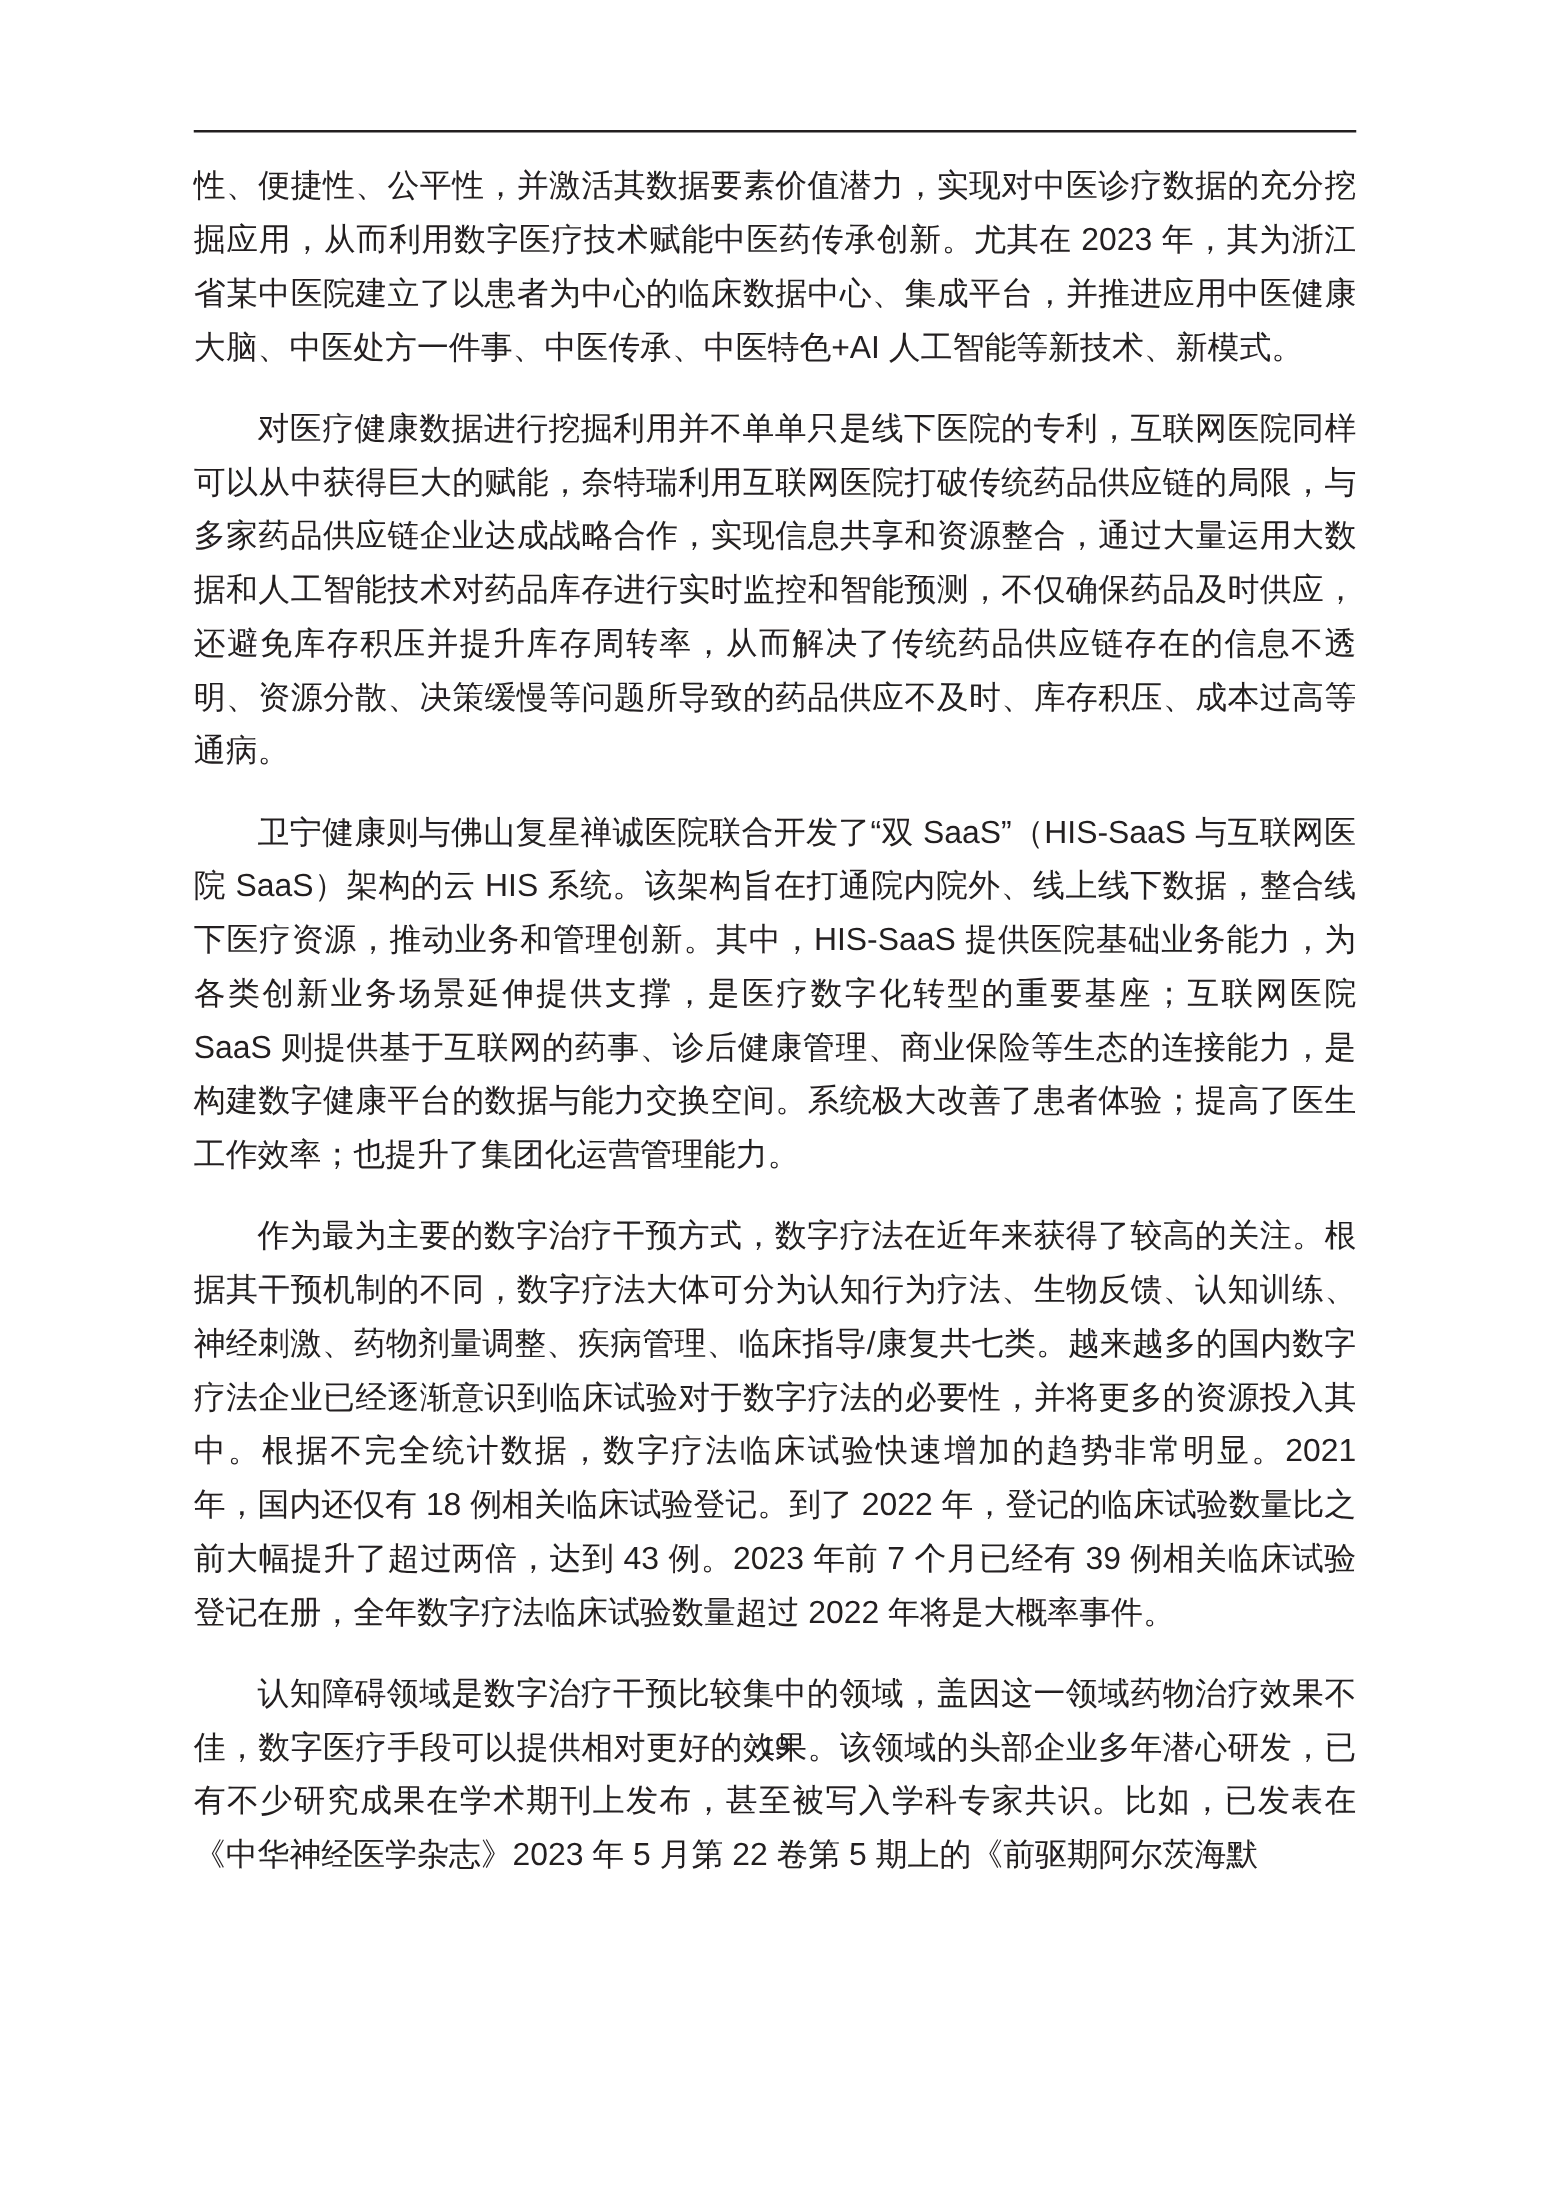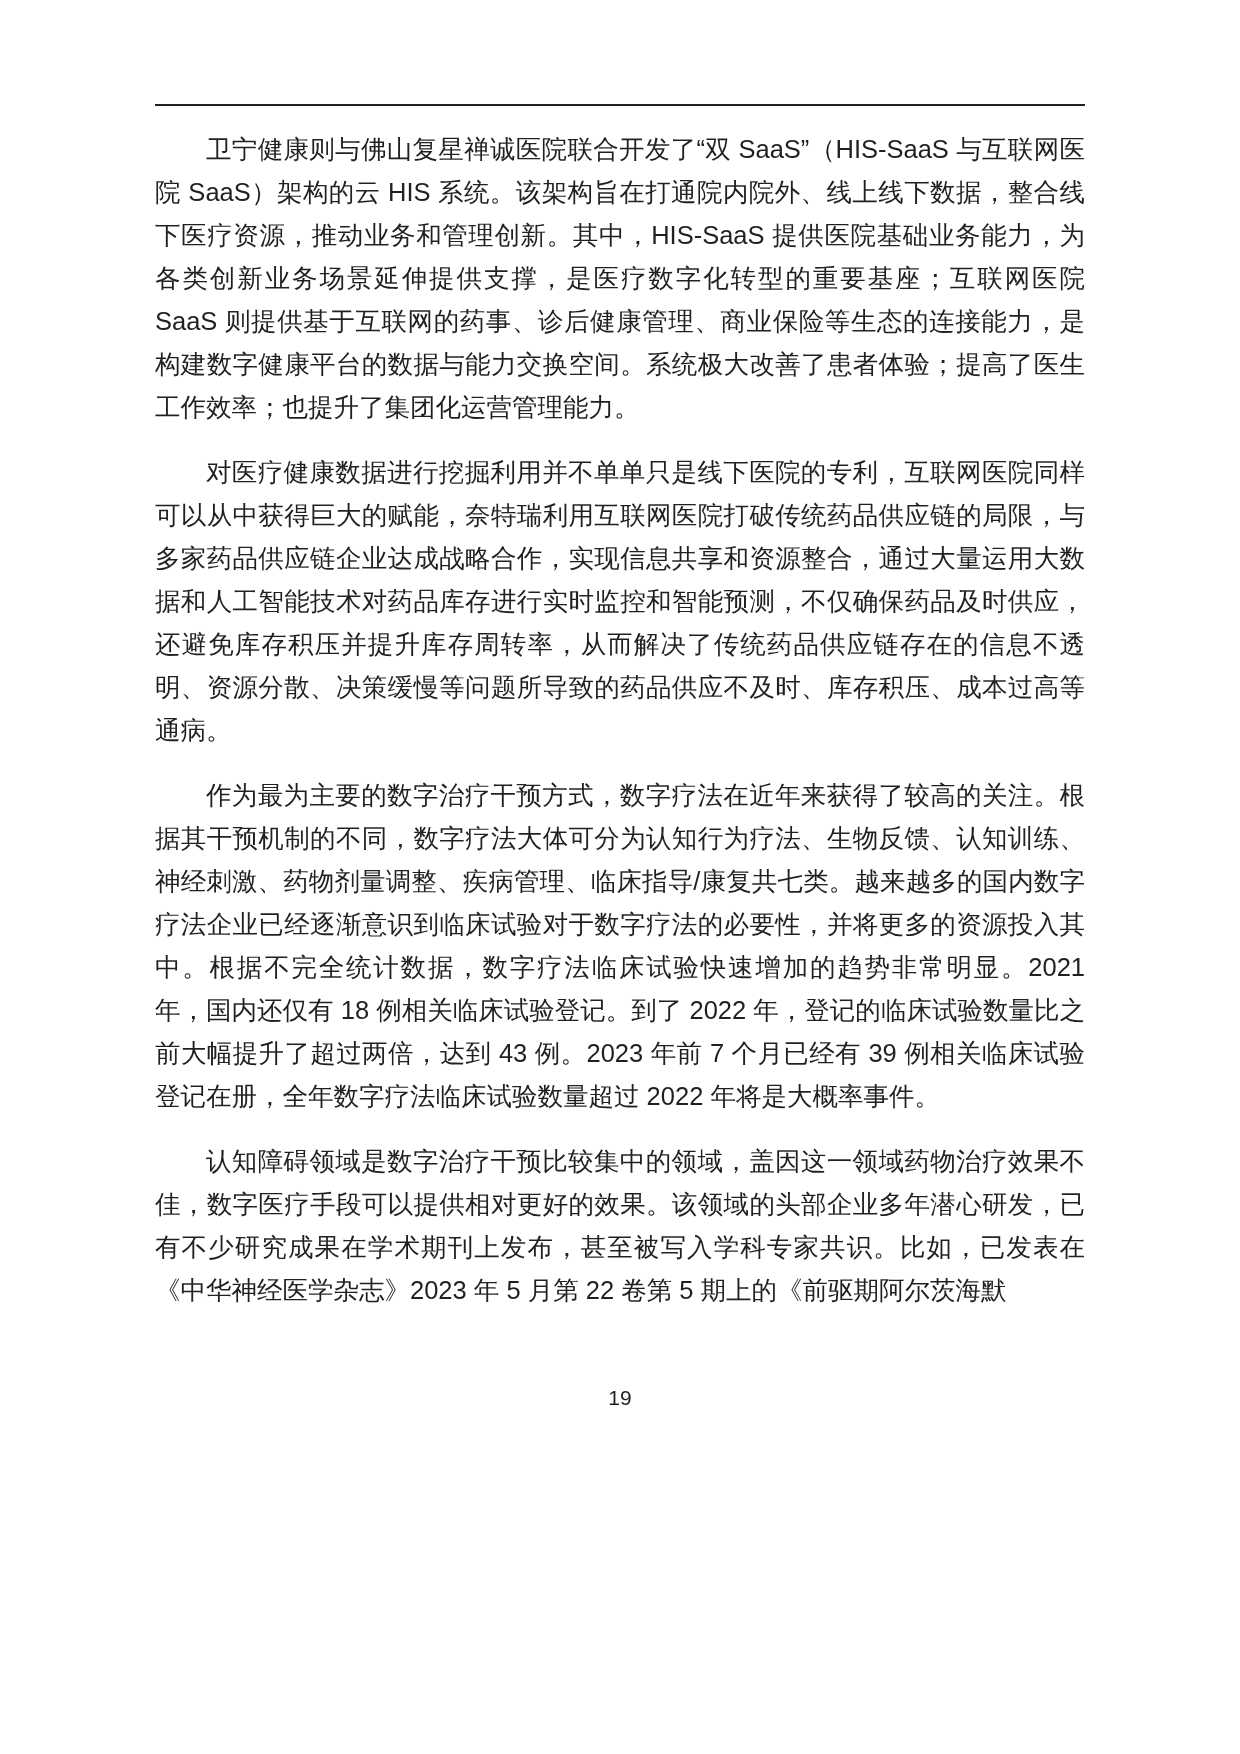--- a/index.html
+++ b/index.html
@@ -70,24 +70,25 @@
 </style>
 </head>
 <body>
 
 <div class="page">
 
   <div class="header-rule"></div>
 
   <div class="content">
 
+    <p class="body-text">性、便捷性、公平性，并激活其数据要素价值潜力，实现对中医诊疗数据的充分挖掘应用，从而利用数字医疗技术赋能中医药传承创新。尤其在 2023 年，其为浙江省某中医院建立了以患者为中心的临床数据中心、集成平台，并推进应用中医健康大脑、中医处方一件事、中医传承、中医特色+AI 人工智能等新技术、新模式。</p>
+
+    <p class="body-text indent">对医疗健康数据进行挖掘利用并不单单只是线下医院的专利，互联网医院同样可以从中获得巨大的赋能，奈特瑞利用互联网医院打破传统药品供应链的局限，与多家药品供应链企业达成战略合作，实现信息共享和资源整合，通过大量运用大数据和人工智能技术对药品库存进行实时监控和智能预测，不仅确保药品及时供应，还避免库存积压并提升库存周转率，从而解决了传统药品供应链存在的信息不透明、资源分散、决策缓慢等问题所导致的药品供应不及时、库存积压、成本过高等通病。</p>
 
     <p class="body-text indent">卫宁健康则与佛山复星禅诚医院联合开发了“双 SaaS”（HIS-SaaS 与互联网医院 SaaS）架构的云 HIS 系统。该架构旨在打通院内院外、线上线下数据，整合线下医疗资源，推动业务和管理创新。其中，HIS-SaaS 提供医院基础业务能力，为各类创新业务场景延伸提供支撑，是医疗数字化转型的重要基座；互联网医院 SaaS 则提供基于互联网的药事、诊后健康管理、商业保险等生态的连接能力，是构建数字健康平台的数据与能力交换空间。系统极大改善了患者体验；提高了医生工作效率；也提升了集团化运营管理能力。</p>
-
-    <p class="body-text indent">对医疗健康数据进行挖掘利用并不单单只是线下医院的专利，互联网医院同样可以从中获得巨大的赋能，奈特瑞利用互联网医院打破传统药品供应链的局限，与多家药品供应链企业达成战略合作，实现信息共享和资源整合，通过大量运用大数据和人工智能技术对药品库存进行实时监控和智能预测，不仅确保药品及时供应，还避免库存积压并提升库存周转率，从而解决了传统药品供应链存在的信息不透明、资源分散、决策缓慢等问题所导致的药品供应不及时、库存积压、成本过高等通病。</p>
 
 
     <p class="body-text indent">作为最为主要的数字治疗干预方式，数字疗法在近年来获得了较高的关注。根据其干预机制的不同，数字疗法大体可分为认知行为疗法、生物反馈、认知训练、神经刺激、药物剂量调整、疾病管理、临床指导/康复共七类。越来越多的国内数字疗法企业已经逐渐意识到临床试验对于数字疗法的必要性，并将更多的资源投入其中。根据不完全统计数据，数字疗法临床试验快速增加的趋势非常明显。2021 年，国内还仅有 18 例相关临床试验登记。到了 2022 年，登记的临床试验数量比之前大幅提升了超过两倍，达到 43 例。2023 年前 7 个月已经有 39 例相关临床试验登记在册，全年数字疗法临床试验数量超过 2022 年将是大概率事件。</p>
 
     <p class="body-text indent">认知障碍领域是数字治疗干预比较集中的领域，盖因这一领域药物治疗效果不佳，数字医疗手段可以提供相对更好的效果。该领域的头部企业多年潜心研发，已有不少研究成果在学术期刊上发布，甚至被写入学科专家共识。比如，已发表在《中华神经医学杂志》2023 年 5 月第 22 卷第 5 期上的《前驱期阿尔茨海默</p>
 
   </div>
 
   <div class="page-number">19</div>
 

